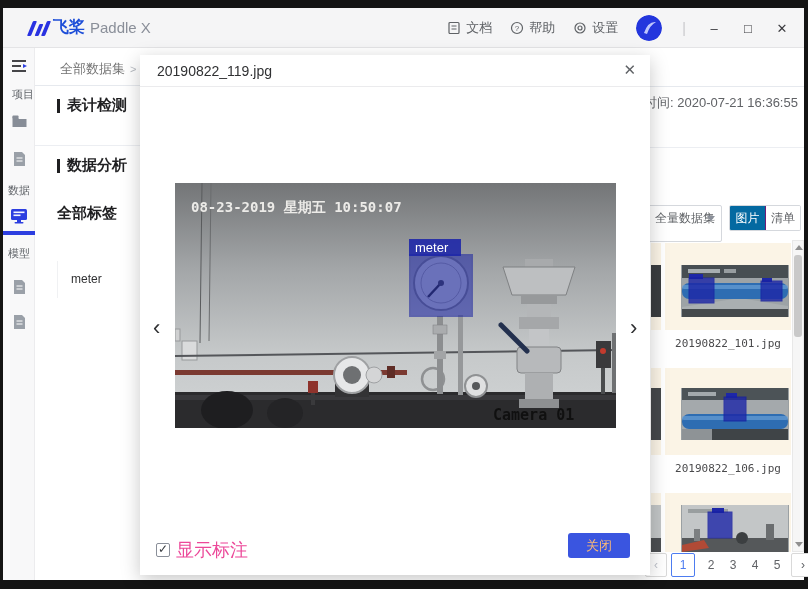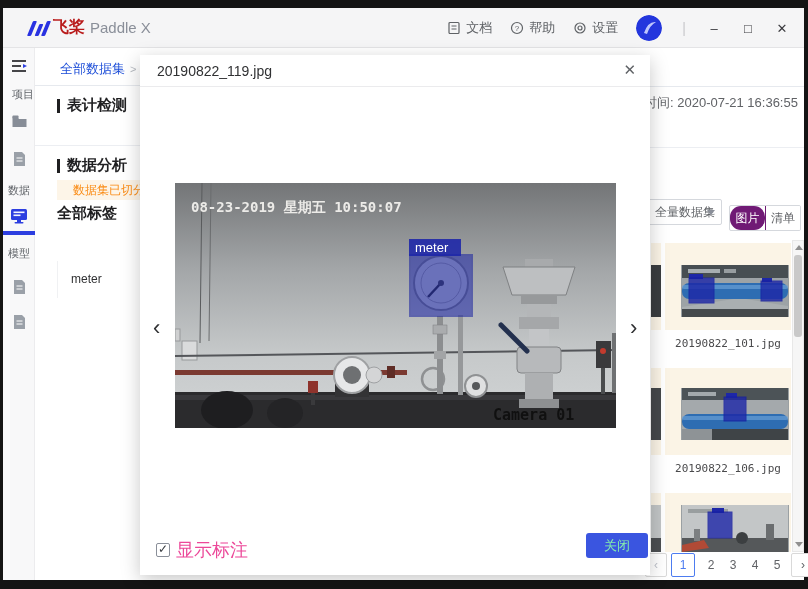--- a/index.html
+++ b/index.html
@@ -6,62 +6,62 @@
   body { background:#555; font-family:"Liberation Sans", sans-serif; }
   .screen { position:relative; width:808px; height:589px; background:#141414; overflow:hidden; }
   .app { position:absolute; left:3px; top:8px; width:801px; height:572px; background:#fff; }
 
   
   .titlebar { position:absolute; left:0; top:0; width:801px; height:40px; background:#f5f5f6; border-bottom:1px solid #e4e4e6; z-index:5; }
   .logo { position:absolute; left:27px; top:9px; display:flex; align-items:center; gap:5px; }
   .logo-mark { display:flex; gap:3px; align-items:flex-end; height:16px; }
   .logo-mark i { display:block; width:4px; height:15px; background:#2932e1; transform:skewX(-22deg); border-radius:1px; }
   .logo-mark i:nth-child(2){ height:12px; }
-  .logo-cn { color:#b91c1c; font-weight:bold; font-size:16px; }
+  .logo-cn { color:#1d4ed8; font-weight:bold; font-size:16px; }
   .logo-en { color:#8a8f99; font-size:15px; }
   .tb-right { position:absolute; right:14px; top:0; height:40px; display:flex; align-items:center; gap:18px; }
   .tb-item { display:flex; align-items:center; gap:5px; color:#5f6266; font-size:13px; cursor:default; }
   .tb-sep { color:#c8c8cc; font-size:14px; margin:0 2px; }
   .win-btn { color:#3a3a3e; font-size:13px; width:16px; text-align:center; }
   .avatar { width:26px; height:26px; border-radius:50%; overflow:hidden; }
 
   
   .rail { position:absolute; left:0; top:40px; width:32px; height:532px; background:#f8f8f9; border-right:1px solid #ececee; z-index:4; }
   .rail-item { position:absolute; left:0; width:32px; text-align:center; }
   .rail-label { font-size:11px; color:#5f6368; }
   .rail-activebar { position:absolute; left:0; width:32px; height:4px; background:#2c3ee0; }
 
   
   .sidepanel { position:absolute; left:32px; top:40px; width:120px; height:532px; background:#fff; z-index:2; }
   .crumbrow { position:absolute; left:0; top:0; width:120px; height:38px; border-bottom:1px solid #e6e9ee; }
   .crumb { position:absolute; left:25px; top:12px; font-size:13px; white-space:nowrap; }
-  .crumb .root { color:#1d4ed8; }
+  .crumb .root { color:#737373; }
   .crumb .sep { color:#b6bac0; margin:0 5px; font-size:11px; }
   .crumb .cur { color:#9a9da1; }
   .sec-title { position:absolute; left:22px; font-size:15px; font-weight:bold; color:#1f1f21; white-space:nowrap; display:flex; align-items:center; gap:7px; }
   .sec-title .bar { display:inline-block; width:3px; height:14px; background:#1f1f21; }
   .divider-h { position:absolute; left:0; width:120px; border-top:1px solid #eceef2; }
   .orange-chip { position:absolute; left:22px; top:132px; width:98px; height:20px; background:#fdf5e8; color:#fa8c16; font-size:12px; line-height:20px; padding-left:16px; white-space:nowrap; }
   .labels-title { position:absolute; left:22px; top:156px; font-size:15px; font-weight:bold; color:#1f1f21; white-space:nowrap; }
   .label-search { position:absolute; left:22px; top:180px; width:98px; height:32px; border:1px solid #dcdfe6; border-radius:2px; padding:0 8px; font-size:12px; color:#303133; background:#fff; }
   .label-search::placeholder { color:#bfc3c9; }
   .label-list { position:absolute; left:22px; top:213px; width:98px; border-left:1px solid #f0f1f3; }
   .label-row { height:37px; line-height:37px; padding-left:13px; font-size:12px; color:#303133; white-space:nowrap; }
   .label-row.alt { background:#f6f7f9; }
 
   
   .rightpanel { position:absolute; left:647px; top:40px; width:154px; height:532px; background:#fff; z-index:1; }
   .rp-border1 { position:absolute; left:0; top:38px; width:154px; border-top:1px solid #e6e9ee; }
   .rp-time { position:absolute; left:-6px; top:46px; font-size:13px; color:#606266; white-space:nowrap; }
   .rp-border2 { position:absolute; left:0; top:99px; width:154px; border-top:1px solid #eceef2; }
-  .rp-select { position:absolute; left:-4px; top:151px; width:76px; height:26px; border:1px solid #d5d8dd; border-radius:2px; background:#fff; font-size:12px; color:#5f6266; line-height:24px; padding-left:8px; white-space:nowrap; }
+  .rp-select { position:absolute; left:-4px; top:157px; width:76px; height:37px; border:1px solid #d5d8dd; border-radius:2px; background:#fff; font-size:12px; color:#5f6266; line-height:24px; padding-left:8px; white-space:nowrap; }
   .rp-select .caret { position:absolute; right:6px; top:10px; width:0; height:0; border-left:4px solid transparent; border-right:4px solid transparent; border-top:5px solid #8a8f99; }
   .seg { position:absolute; left:79px; top:157px; height:26px; display:flex; border:1px solid #d5d8dd; border-radius:2px; overflow:hidden; }
   .seg button { border:none; font-size:12px; width:35px; height:24px; cursor:pointer; font-family:inherit; }
-  .seg .on { background:#701a75; color:#fff;border-radius:11px; }
+  .seg .on { background:#0369a1; color:#fff; }
   .seg .off { background:#fff; color:#606266; border-left:1px solid #701a75; }
 
   .cream { position:absolute; background:#fbf4e6; }
   .thumb { position:absolute; overflow:hidden; background:#9aa0a3; }
   .fname { position:absolute; left:15px; width:126px; text-align:center; font-family:"DejaVu Sans Mono", monospace; font-size:11px; color:#4a4a4c; white-space:nowrap; }
   .sliver { position:absolute; left:1px; width:10px; }
 
   .sb { position:absolute; left:142px; top:192px; width:12px; height:312px; background:#f6f6f6; border:1px solid #e8e8e8; }
   .sb .tri-up { position:absolute; left:2px; top:4px; width:0; height:0; border-left:4px solid transparent; border-right:4px solid transparent; border-bottom:5px solid #909090; }
   .sb .tri-dn { position:absolute; left:2px; bottom:4px; width:0; height:0; border-left:4px solid transparent; border-right:4px solid transparent; border-top:5px solid #909090; }
@@ -76,21 +76,21 @@
   .modal { position:absolute; left:137px; top:47px; width:510px; height:520px; background:#fff; box-shadow:0 5px 18px rgba(0,0,0,0.22); z-index:10; }
   .modal-header { position:absolute; left:0; top:0; width:510px; height:32px; border-bottom:1px solid #ebebed; }
   .modal-title { position:absolute; left:17px; top:8px; font-size:14px; color:#303133; }
   .modal-close { position:absolute; right:14px; top:6px; font-size:15px; color:#5f6266; cursor:pointer; }
   .car-arrow { position:absolute; top:262px; font-size:22px; color:#303133; cursor:pointer; line-height:22px; }
   .preview { position:absolute; left:35px; top:128px; width:441px; height:245px; }
   .modal-footer-check { position:absolute; left:16px; top:483px; display:flex; align-items:center; gap:6px; }
   .cb { position:relative; width:14px; height:14px; border:1px solid #8a8f99; border-radius:2px; background:#fff; }
   .cb::after { content:"\2713"; position:absolute; left:1px; top:-2px; font-size:12px; color:#3a3d42; }
   .cb-label { font-size:18px; color:#ec4899; }
-  .btn-primary { position:absolute; left:428px; top:478px; width:62px; height:25px; background:#3a55e0; color:#86efac; font-size:13px; border:none; border-radius:3px; cursor:pointer; font-family:inherit;margin-left:18px; }
+  .btn-primary { position:absolute; left:428px; top:478px; width:62px; height:25px; background:#3a55e0; color:#fdba74; font-size:13px; border:none; border-radius:3px; cursor:pointer; font-family:inherit; }
 </style>
 </head>
 <body>
 
 <div class="screen">
   <div class="app">
 
     <div class="titlebar">
       <div class="logo">
         <span class="logo-mark">
@@ -196,21 +196,20 @@
       </div>
       <div class="sec-title" style="top:48px;">
         <span class="bar"></span>
         <span>表计检测</span>
       </div>
       <div class="divider-h" style="top:97px;"></div>
       <div class="sec-title" style="top:108px;">
         <span class="bar"></span>
         <span>数据分析</span>
       </div>
-      <div class="orange-chip">数据集已切分</div>
       <div class="labels-title">全部标签</div>
       <div class="label-list">
         <div class="label-row">meter</div>
       </div>
     </div>
 
     <div class="rightpanel">
       <div class="rp-border1"></div>
       <div class="rp-time">时间: 2020-07-21 16:36:55</div>
       <div class="rp-border2"></div>

